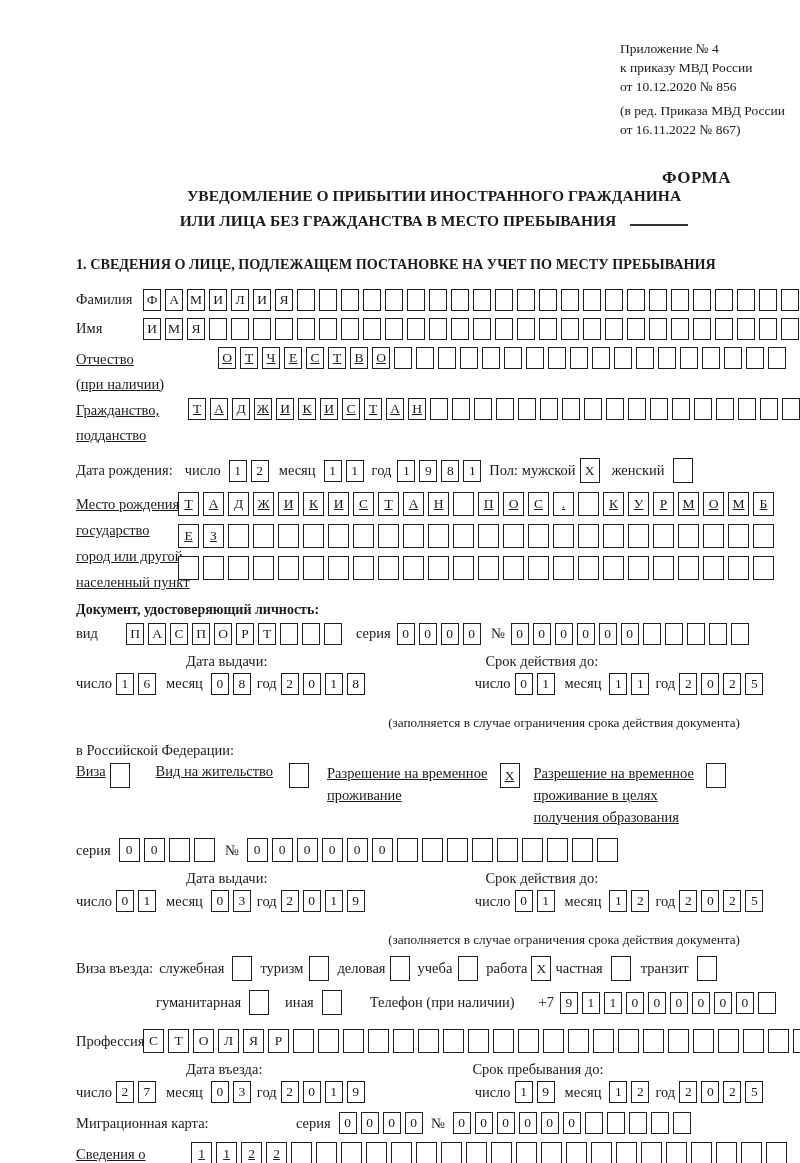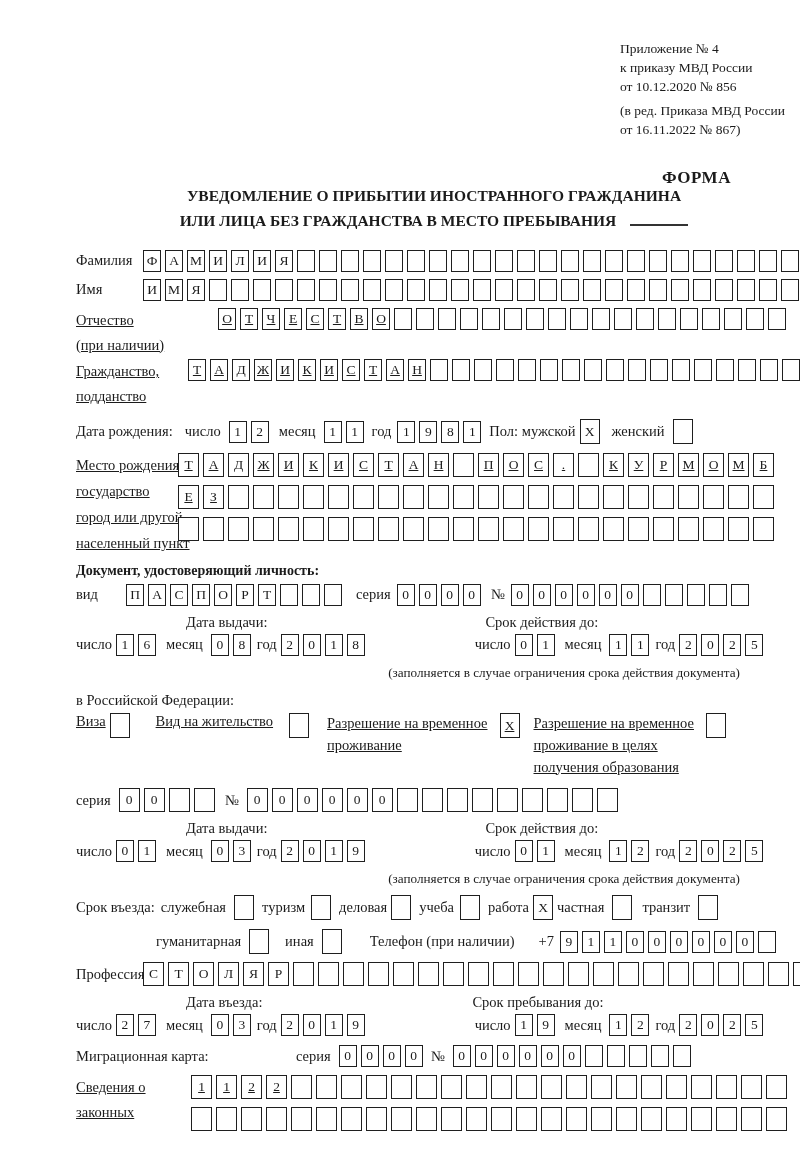--- a/index.html
+++ b/index.html
@@ -38,21 +38,21 @@
   .wide .cell { width:21px; height:24px; }
   .cbx .cell { width:20px; height:25px; }
 
   .stack > .boxes { margin-bottom:8px; }
   .stack > .boxes:last-child { margin-bottom:0; }
 
   .doc-heading { text-align:left; font-weight:bold; font-size:14px; margin-top:6px; }
 
   .dates-head { display:flex; font-size:14.5px; margin-top:8px; }
   .dates-head .dh1 { margin-left:110px; }
-  .note { text-align:right; padding-right:52px; font-size:13.2px; margin-top:9px; }
+  .note { text-align:right; padding-right:52px; font-size:13.2px; margin-top:20px; }
 
   .center-lbl { text-align:left; line-height:1.5; white-space:nowrap; }
   .plain { font-size:14.5px; margin-top:8px; line-height:1.55; }
   .ml4{margin-left:4px;} .ml6{margin-left:6px;} .ml8{margin-left:8px;} .ml10{margin-left:10px;}
   .ml12{margin-left:12px;} .ml14{margin-left:14px;} .ml16{margin-left:16px;} .ml18{margin-left:18px;} .ml24{margin-left:24px;} .ml26{margin-left:26px;} .ml28{margin-left:28px;} .ml70{margin-left:70px;} .ml80{margin-left:80px;} .ml110{margin-left:110px;}
   .w50{width:50px;flex:none;} .w67{width:67px;flex:none;} .w102{width:102px;flex:none;}
   .w112{width:112px;flex:none;} .w115{width:115px;flex:none;} .w142{width:142px;flex:none;} .w150{width:150px;flex:none;}
 </style>
 </head>
 <body>
@@ -66,20 +66,21 @@
     <div class="amend">(в ред. Приказа МВД России</div>
     <div>от 16.11.2022 № 867)</div>
   </div>
   <div class="forma">ФОРМА</div>
 
   <div class="title">
     <div>УВЕДОМЛЕНИЕ О ПРИБЫТИИ ИНОСТРАННОГО ГРАЖДАНИНА</div>
     <div><span>ИЛИ ЛИЦА БЕЗ ГРАЖДАНСТВА В МЕСТО ПРЕБЫВАНИЯ</span><span class="blank-line"></span></div>
   </div>
 
+  <div class="sec-heading">1. СВЕДЕНИЯ О ЛИЦЕ, ПОДЛЕЖАЩЕМ ПОСТАНОВКЕ НА УЧЕТ ПО МЕСТУ ПРЕБЫВАНИЯ</div>
 
   <div class="row" style="margin-top:16px;">
     <span class="lbl w67">Фамилия</span>
     <span class="boxes">
         <span class="cell">Ф</span>
         <span class="cell">А</span>
         <span class="cell">М</span>
         <span class="cell">И</span>
         <span class="cell">Л</span>
         <span class="cell">И</span>
@@ -511,21 +512,21 @@
     <span class="boxes ml4">
         <span class="cell">2</span>
         <span class="cell">0</span>
         <span class="cell">2</span>
         <span class="cell">5</span>
       </span>
   </div>
   <div class="note">(заполняется в случае ограничения срока действия документа)</div>
 
   <div class="row" style="margin-top:8px;">
-    <span class="lbl">Срок въезда:</span>
+    <span class="lbl">Виза въезда:</span>
     <span class="lbl ml6">служебная</span>
     <span class="boxes cbx ml8">
         <span class="cell"></span>
       </span>
     <span class="lbl ml8">туризм</span>
     <span class="boxes cbx ml6">
         <span class="cell"></span>
       </span>
     <span class="lbl ml8">деловая</span>
     <span class="boxes cbx ml4">
@@ -567,21 +568,21 @@
         <span class="cell">0</span>
         <span class="cell">0</span>
         <span class="cell">0</span>
         <span class="cell">0</span>
         <span class="cell">0</span>
         <span class="cell">0</span>
         <span class="cell"></span>
       </span>
   </div>
 
-  <div class="row" style="margin-top:8px;">
+  <div class="row" style="margin-top:14px;">
     <span class="lbl w67">Профессия</span>
     <span class="boxes wide">
         <span class="cell">С</span>
         <span class="cell">Т</span>
         <span class="cell">О</span>
         <span class="cell">Л</span>
         <span class="cell">Я</span>
         <span class="cell">Р</span>
         <span class="cell"></span>
         <span class="cell"></span>

